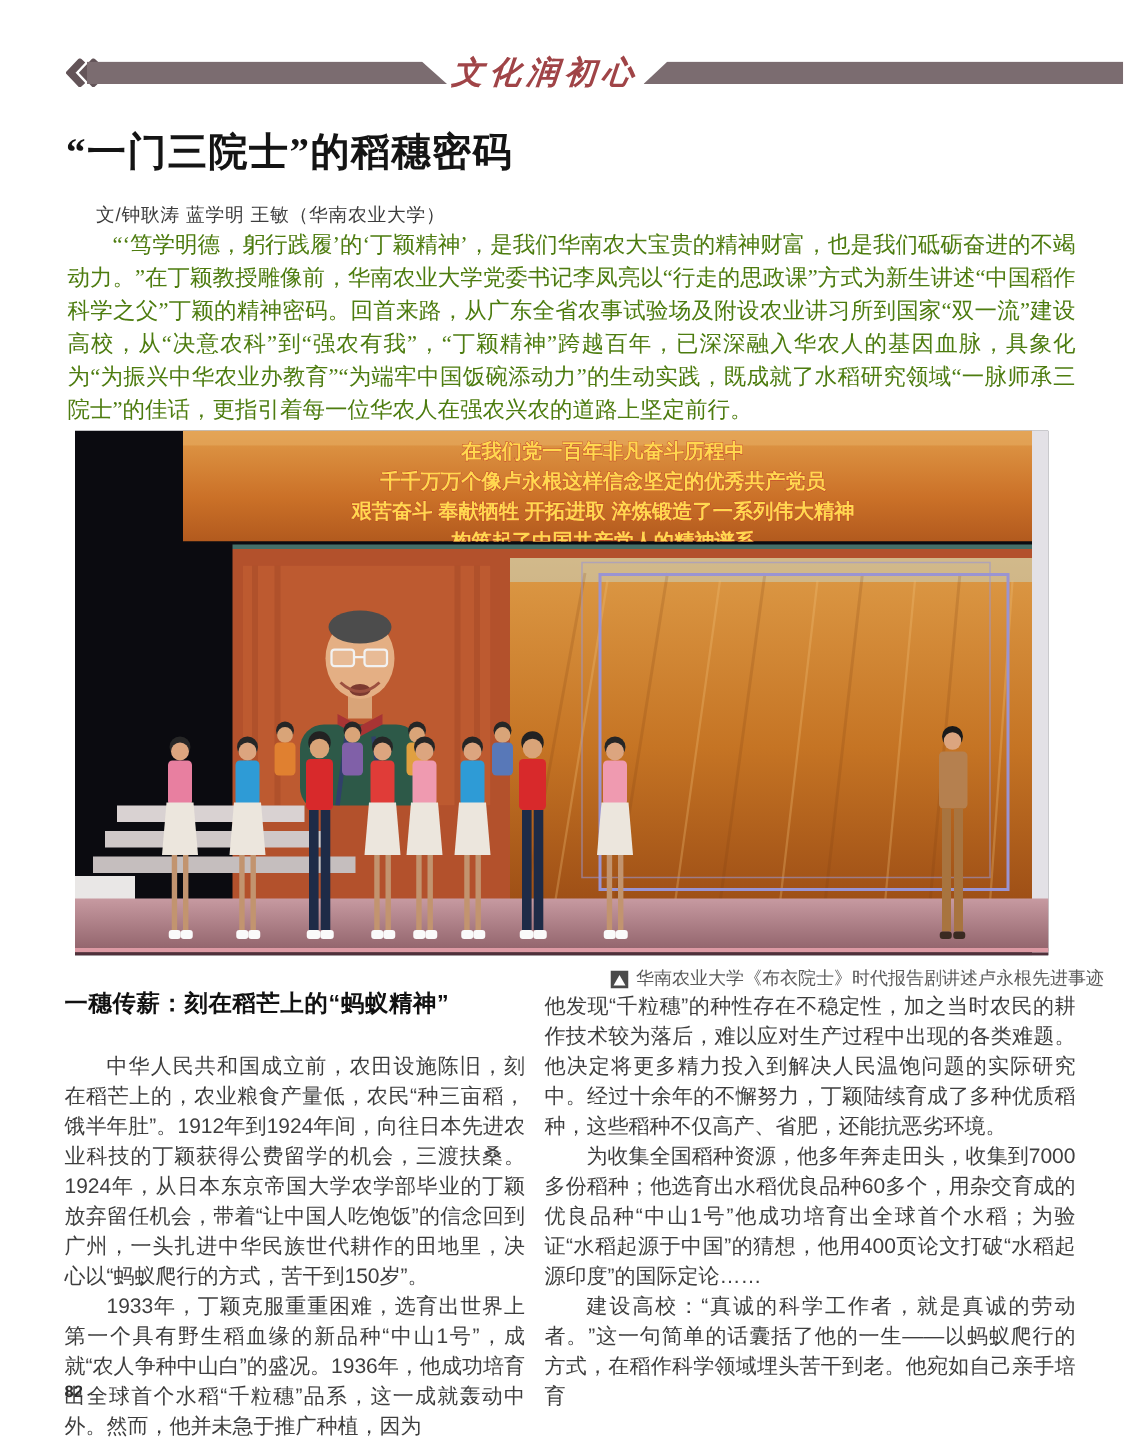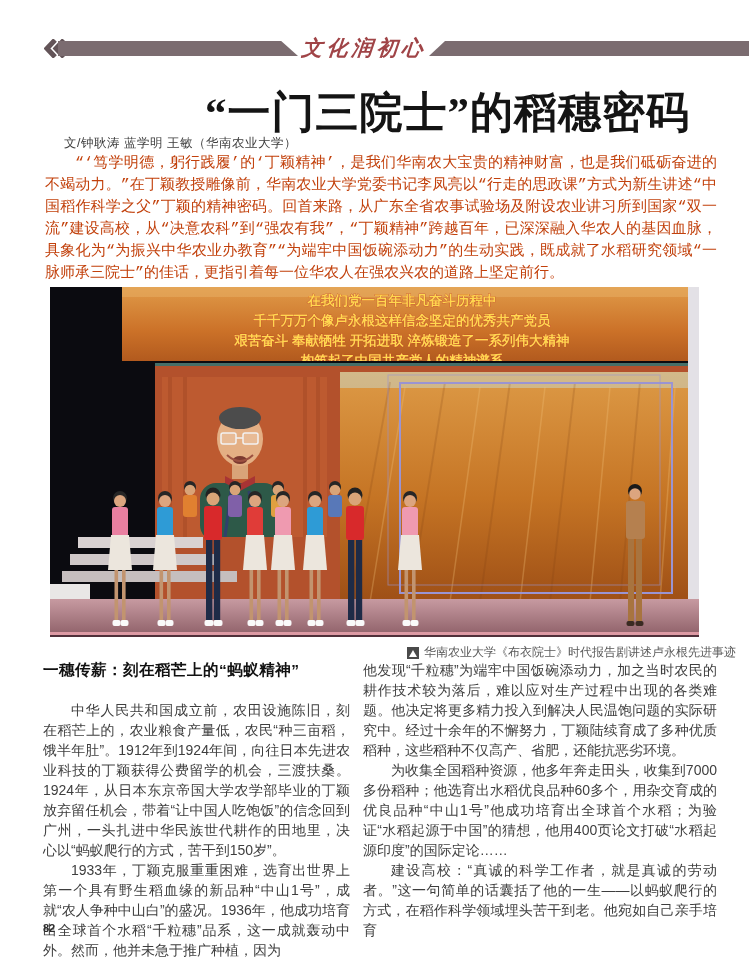--- a/index.html
+++ b/index.html
@@ -16,29 +16,29 @@
   .bar-left{left:58px;width:240px;clip-path:polygon(0 0,93% 0,100% 100%,0 100%);}
   .bar-right{left:429px;width:320px;clip-path:polygon(5% 0,100% 0,100% 100%,0 100%);}
   .banner-title{
     position:absolute;left:300px;top:34px;width:128px;
     text-align:center;font-size:21px;font-weight:bold;font-style:italic;
     color:#a04447;letter-spacing:4px;transform:skewX(-5deg);
     font-family:"Liberation Serif","DejaVu Serif",serif;white-space:nowrap;
   }
   
   .title{
-    position:absolute;left:30px;top:84px;width:660px;
+    position:absolute;left:44px;top:84px;width:660px;
     font-family:"Liberation Serif","DejaVu Serif",serif;
-    font-size:43px;font-weight:bold;color:#141414;letter-spacing:1px;white-space:nowrap;text-align:right;
+    font-size:26px;font-weight:bold;color:#141414;letter-spacing:1px;white-space:nowrap;
   }
   .byline{position:absolute;left:64px;top:135px;font-size:12.5px;color:#3d3d3d;letter-spacing:.5px;}
   .lead{
     position:absolute;left:45px;top:153px;width:672px;
-    font-family:Liberation Mono, monospace;
-    font-size:15px;line-height:22px;color:#c2410c;
+    font-family:Liberation Serif, serif;
+    font-size:15px;line-height:22px;color:#4d7c0f;
     text-align:justify;text-indent:2em;margin:0;
   }
   
   .photo{position:absolute;left:50px;top:287px;width:649px;height:350px;display:block;}
   .caption{
     position:absolute;left:363px;top:644px;display:flex;align-items:center;gap:5px;
     font-size:12px;color:#5a5a5a;white-space:nowrap;padding-left:44px;
   }
   .caption svg{display:block;}
   
@@ -283,20 +283,20 @@
     <span>华南农业大学《布衣院士》时代报告剧讲述卢永根先进事迹</span>
   </div>
 
   <div class="columns">
     <div class="col col-left">
       <h3 class="section-heading">一穗传薪：刻在稻芒上的“蚂蚁精神”</h3>
       <p>中华人民共和国成立前，农田设施陈旧，刻在稻芒上的，农业粮食产量低，农民“种三亩稻，饿半年肚”。1912年到1924年间，向往日本先进农业科技的丁颖获得公费留学的机会，三渡扶桑。1924年，从日本东京帝国大学农学部毕业的丁颖放弃留任机会，带着“让中国人吃饱饭”的信念回到广州，一头扎进中华民族世代耕作的田地里，决心以“蚂蚁爬行的方式，苦干到150岁”。</p>
       <p>1933年，丁颖克服重重困难，选育出世界上第一个具有野生稻血缘的新品种“中山1号”，成就“农人争种中山白”的盛况。1936年，他成功培育出全球首个水稻“千粒穗”品系，这一成就轰动中外。然而，他并未急于推广种植，因为</p>
     </div>
     <div class="col col-right">
-      <p class="no-indent">他发现“千粒穗”为端牢中国饭碗添动力，加之当时农民的耕作技术较为落后，难以应对生产过程中出现的各类难题。他决定将更多精力投入到解决人民温饱问题的实际研究中。经过十余年的不懈努力，丁颖陆续育成了多种优质稻种，这些稻种不仅高产、省肥，还能抗恶劣环境。</p>
+      <p class="no-indent">他发现“千粒穗”的种性存在不稳定性，加之当时农民的耕作技术较为落后，难以应对生产过程中出现的各类难题。他决定将更多精力投入到解决人民温饱问题的实际研究中。经过十余年的不懈努力，丁颖陆续育成了多种优质稻种，这些稻种不仅高产、省肥，还能抗恶劣环境。</p>
       <p>为收集全国稻种资源，他多年奔走田头，收集到7000多份稻种；他选育出水稻优良品种60多个，用杂交育成的优良品种“中山1号”他成功培育出全球首个水稻；为验证“水稻起源于中国”的猜想，他用400页论文打破“水稻起源印度”的国际定论……</p>
       <p>建设高校：“真诚的科学工作者，就是真诚的劳动者。”这一句简单的话囊括了他的一生——以蚂蚁爬行的方式，在稻作科学领域埋头苦干到老。他宛如自己亲手培育</p>
     </div>
   </div>
 
   <div class="page-number">82</div>
 </div>
 
 </body></html>

